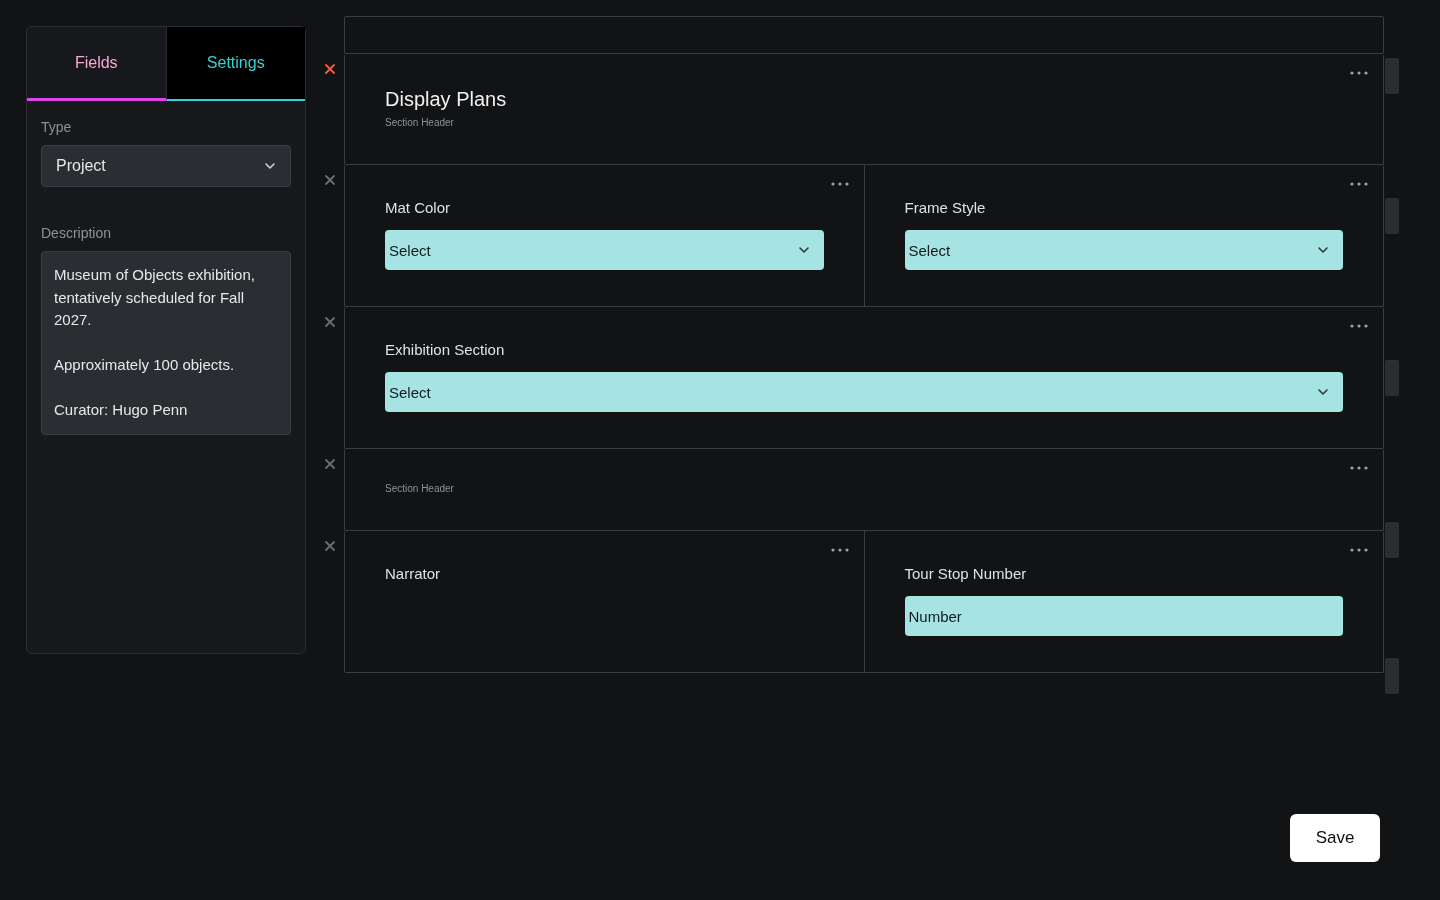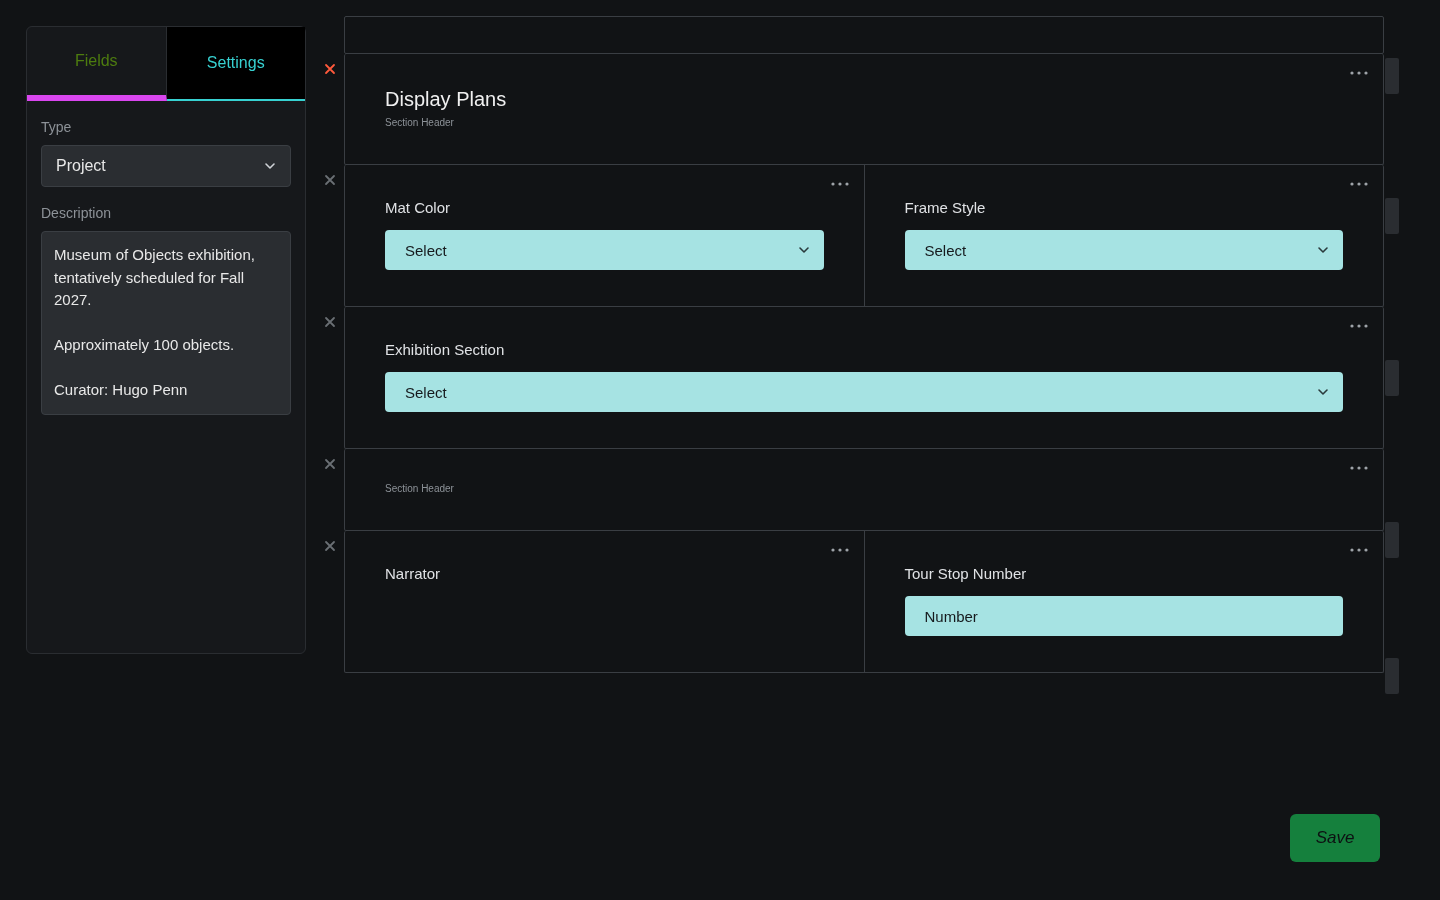--- a/index.html
+++ b/index.html
@@ -29,22 +29,22 @@
   .tabs {
     display: flex;
     height: 74px;
   }
   .tab {
     flex: 1;
     display: flex;
     align-items: center;
     justify-content: center;
     font-size: 16px;
-    color: #4d7c0f;
-    border-bottom: 6px solid #d946ef;
+    color: #f9a8d4;
+    border-bottom: 3px solid #d946ef;
     cursor: pointer;
   }
   .tab:first-child {
     border-right: 1px solid #2a2d31;
   }
   .tab.active {
     color: #37d1d1;
     border-bottom: 2px solid #37d1d1;
     background: #000000;
   }
@@ -64,21 +64,21 @@
     height: 42px;
     background: #2a2d31;
     border: 1px solid #3a3e43;
     border-radius: 4px;
     display: flex;
     align-items: center;
     padding: 0 14px;
     font-size: 16px;
     color: #e8e8e8;
     cursor: pointer;
-    margin-bottom: 18px;
+    margin-bottom: 38px;
   }
   .chevron {
     position: absolute;
     right: 14px;
     width: 12px; height: 12px;
     pointer-events: none;
   }
   .chevron svg { width: 12px; height: 12px; display:block; }
   .description-box {
     width: 100%;
@@ -154,21 +154,21 @@
     color: #e0e2e5;
     margin-bottom: 14px;
   }
   .pill {
     position: relative;
     height: 40px;
     background: #a6e3e3;
     border-radius: 4px;
     display: flex;
     align-items: center;
-    padding: 0 20px;
+    padding: 0 4px;
     font-size: 15px;
     color: #161a1d;
     cursor: pointer;
   }
   .pill.full { width: 100%; }
   .pill .chevron-dark {
     position: absolute;
     right: 14px;
     width:12px; height:12px;
   }
@@ -187,29 +187,28 @@
     border-radius: 2px;
   }
 
   
   .save-btn {
     position: absolute;
     right: 60px;
     bottom: 38px;
     width: 90px;
     height: 48px;
-    background: #15803d;
+    background: #ffffff;
     border-radius: 6px;
     display: flex;
     align-items: center;
     justify-content: center;
     font-size: 17px;
     color: #0d1012;
     cursor: pointer;
-    font-style: italic;
   }
 </style>
 </head>
 <body>
 
 <div class="strip" style="top:58px"></div>
 <div class="strip" style="top:198px"></div>
 <div class="strip" style="top:360px"></div>
 <div class="strip" style="top:522px"></div>
 <div class="strip" style="top:658px"></div>

